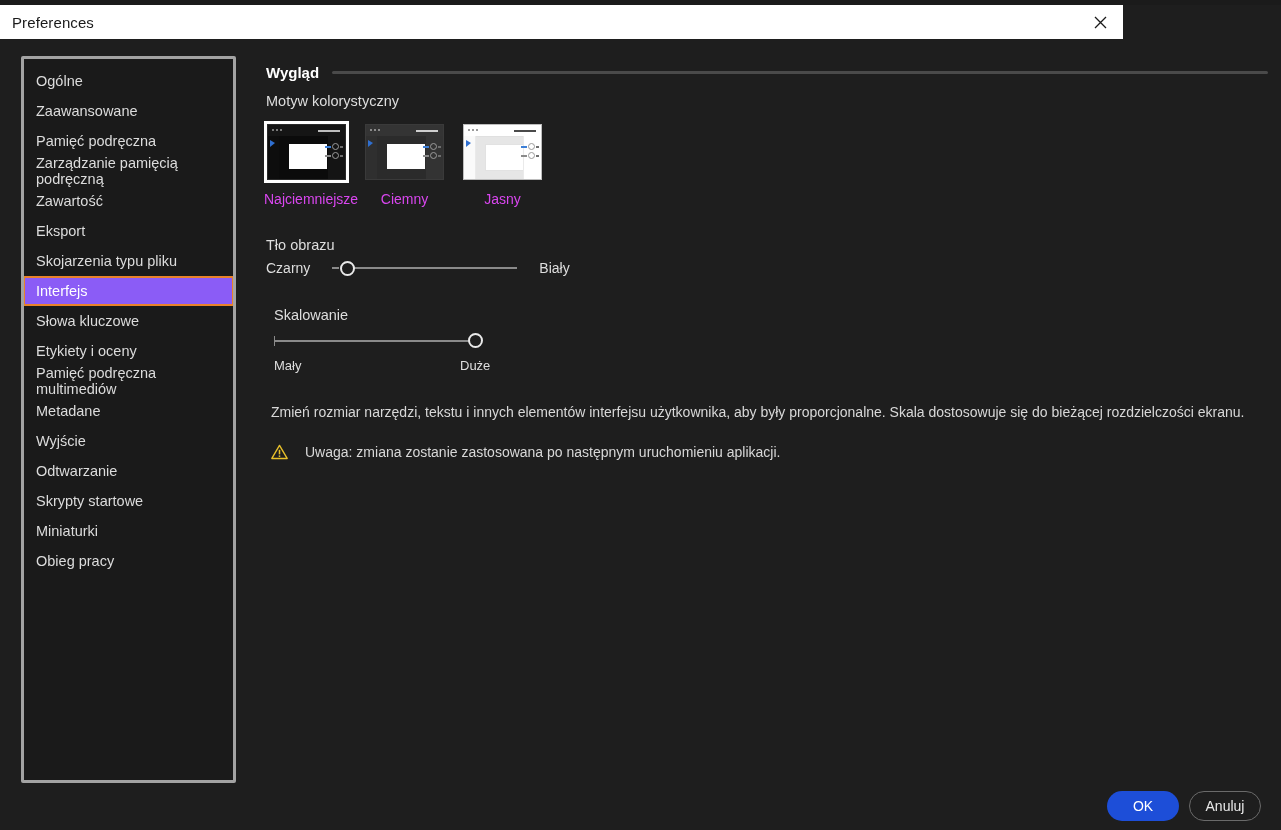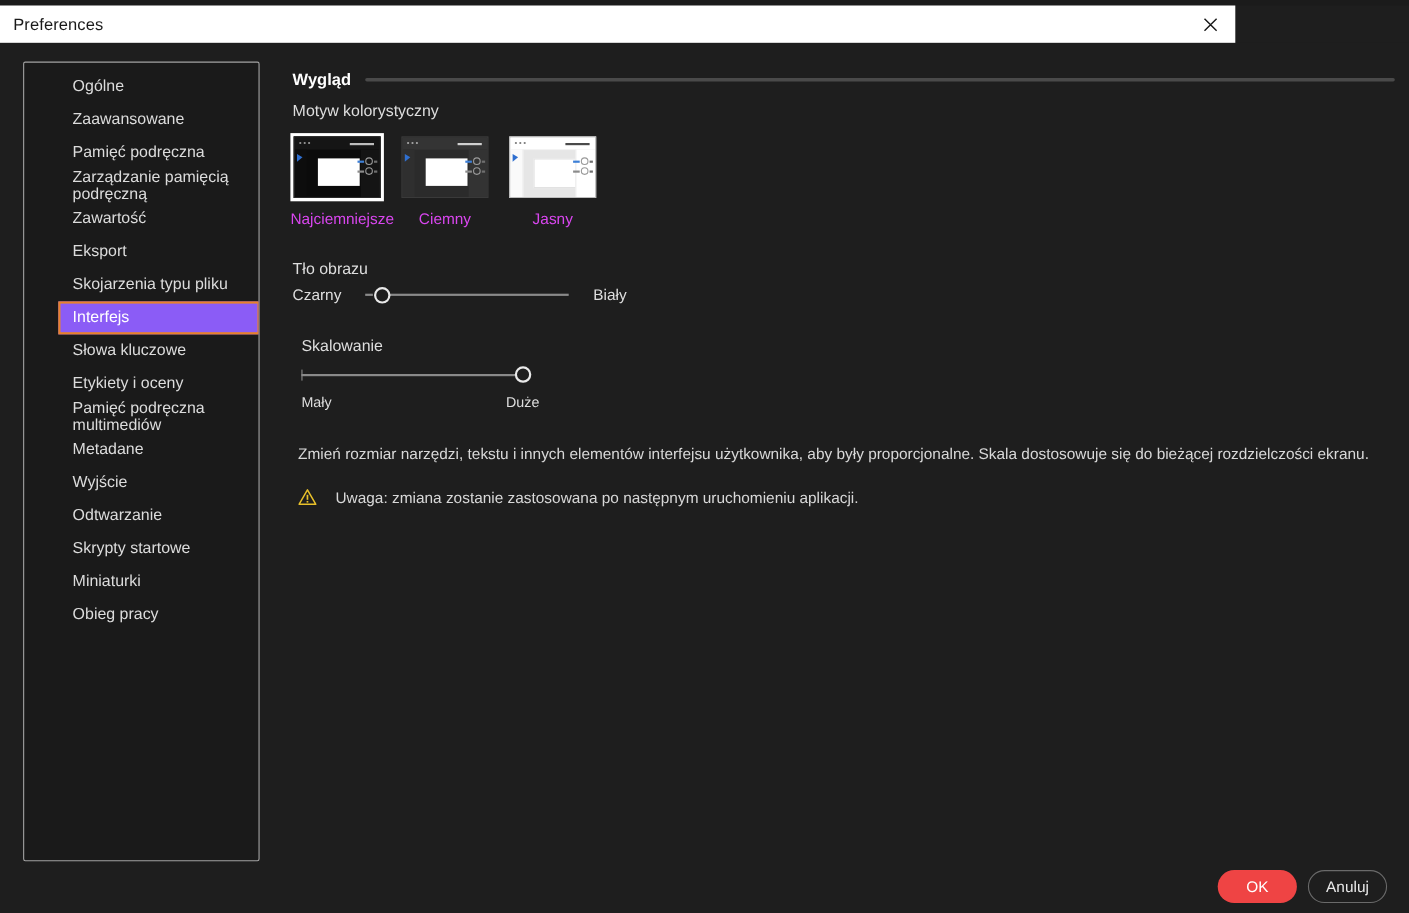--- a/index.html
+++ b/index.html
@@ -53,27 +53,26 @@
     left: 0; top: 39px;
     width: 1281px; height: 791px;
     background: #1e1e1e;
   }
 
   
   .sidebar {
     position: absolute;
     left: 21px; top: 17px;
     width: 215px; height: 727px;
-    border: 1px solid #a3a3a3;
+    border: 3px solid #a3a3a3;
     border-radius: 2px;
     background: #1a1a1a;
     padding-top: 7px;
     box-sizing: border-box;
     overflow: hidden;
-    padding-left: 32px;
   }
   .side-item {
     height: 30px;
     display: flex;
     align-items: center;
     padding-left: 11px;
     font-size: 14.5px;
     color: #dcdcdc;
     box-sizing: border-box;
     cursor: pointer;
@@ -327,21 +326,21 @@
     height: 30px;
     border-radius: 15px;
     display: flex; align-items: center; justify-content: center;
     font-size: 14px;
     cursor: pointer;
     box-sizing: border-box;
     padding: 0 14px;
   }
   .btn-ok {
     min-width: 72px;
-    background: #ef4444;
+    background: #1d4ed8;
     color: #ffffff;
     border: none;
   }
   .btn-cancel {
     min-width: 72px;
     background: transparent;
     color: #e8e8e8;
     border: 1px solid #6a6a6a;
   }
 </style>

